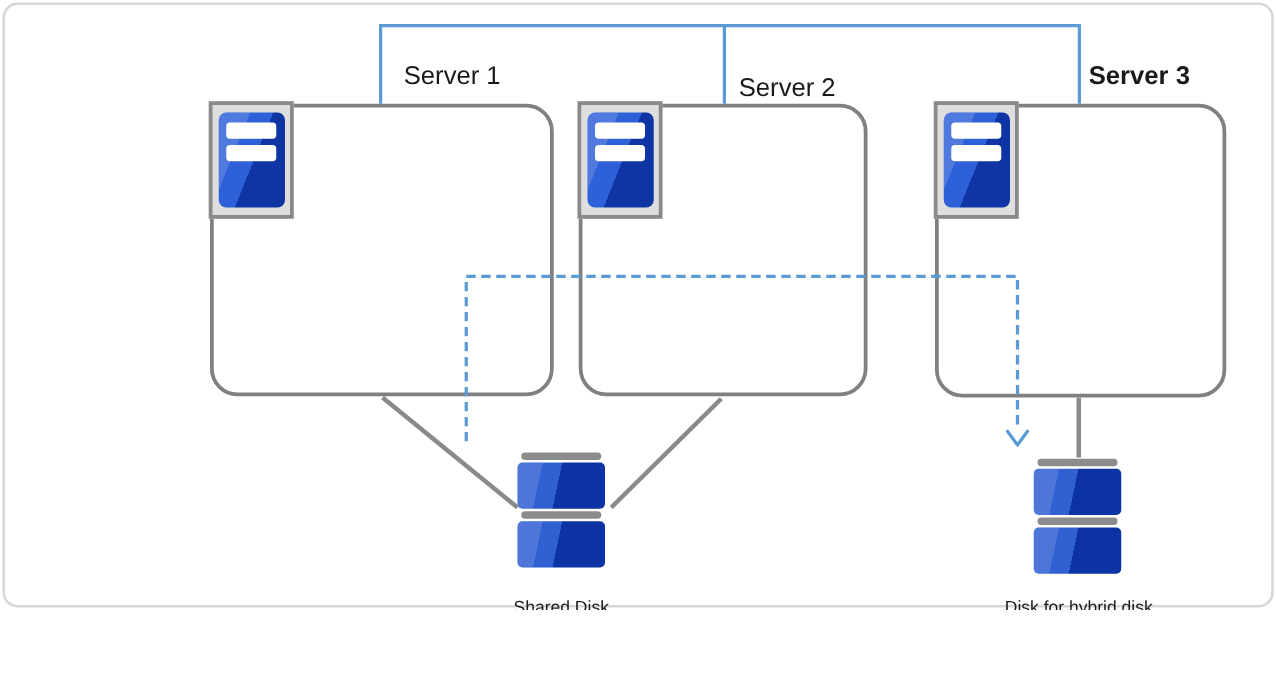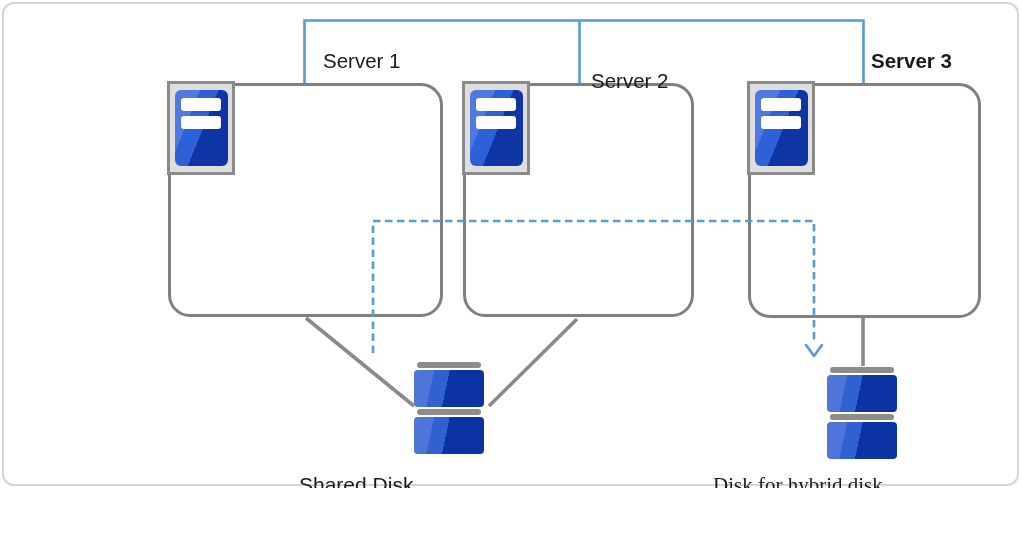--- a/index.html
+++ b/index.html
@@ -100,33 +100,33 @@
   }
 
   .lbl {
     position: absolute;
     font-size: 20.5px;
     line-height: 26px;
     white-space: nowrap;
     z-index: 6;
   }
   #server1-label { left: 323px; top: 48px; }
-  #server2-label { left: 591px; top: 68px; }
+  #server2-label { left: 591px; top: 58px; }
   #server3-label { left: 871px; top: 48px; font-weight: bold; }
   #full-copy-label { left: 828px; top: 226px; line-height: 27px; }
   .disk-label {
     position: absolute;
     width: 300px;
-    text-align: left;
-    font-size: 21px;
+    text-align: center;
+    font-size: 14px;
     line-height: 26px;
     z-index: 6;
   }
   #shared-disk-label { left: 299px; top: 472px; }
-  #hybrid-disk-label { left: 713px; top: 472px; font-family: Liberation Serif, serif; }
+  #hybrid-disk-label { left: 713px; top: 472px; }
 </style>
 </head>
 <body>
 
 <div id="canvas">
   <div id="frame"></div>
 
   <div class="server-box" id="server1-box"></div>
   <div class="server-box" id="server2-box"></div>
   <div class="server-box" id="server3-box"></div>

